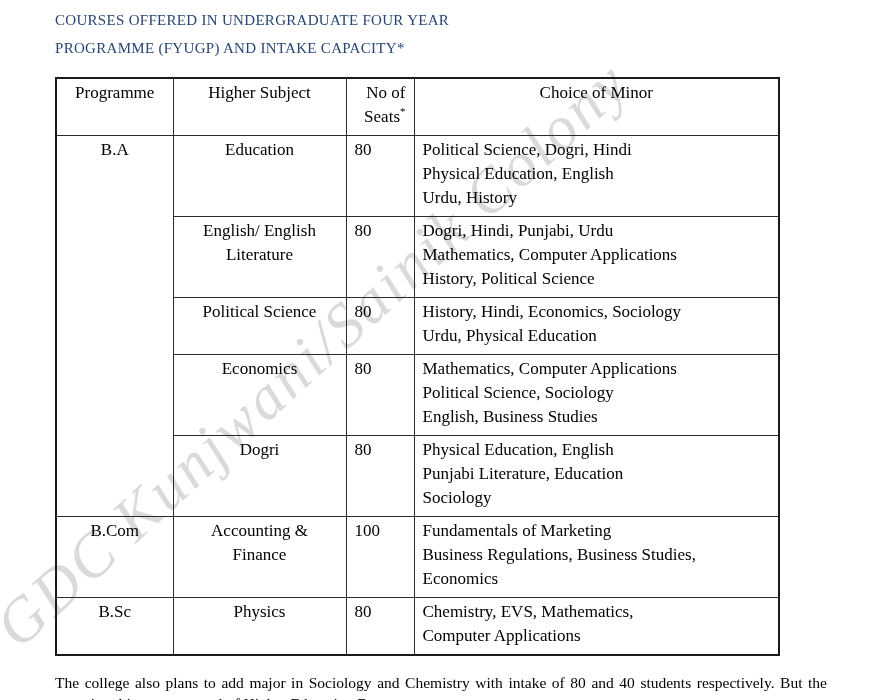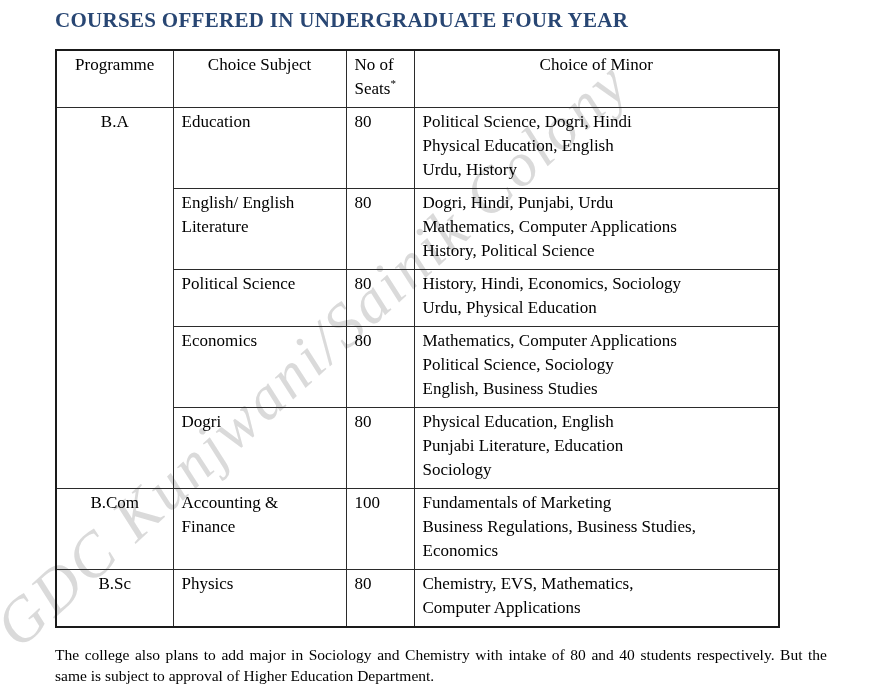--- a/index.html
+++ b/index.html
@@ -32,22 +32,22 @@
     transform-origin: 0 50%;
     z-index: 0;
     pointer-events: none;
   }
   .content {
     position: relative;
     z-index: 1;
   }
   .title {
     margin: 6px 0 0 55px;
-    font-size: 21px;
-    font-weight: bold;
+    font-size: 15px;
+    font-weight: normal;
     line-height: 28px;
     letter-spacing: 0.3px;
     color: #284673;
   }
   table.courses {
     margin: 15px 0 0 55px;
     width: 723px;
     border-collapse: collapse;
     table-layout: fixed;
     background: transparent;
@@ -65,36 +65,36 @@
     border: 2px solid #1a1a1a;
   }
   th.h-programme, th.h-major {
     text-align: center;
     font-weight: normal;
     line-height: 22px;
     padding-top: 4px;
     height: 42px;
   }
   th.h-seats {
-    text-align: left;
+    text-align: right;
     font-weight: normal;
     line-height: 22px;
     padding-top: 4px;
   }
   th.h-minor {
     text-align: center;
     font-weight: normal;
     line-height: 22px;
     padding-top: 4px;
   }
   td.c-programme {
     text-align: center;
   }
   td.c-major {
-    text-align: left;
+    text-align: center;
     white-space: pre-line;
   }
   td.c-seats {
   }
   td.c-minor {
     text-align: left;
     white-space: pre-line;
   }
   sup.star {
     font-size: 11px;
@@ -114,33 +114,34 @@
 <body>
 
 <div class="page">
 
   <div class="watermark">GDC Kunjwani/Sainik Colony</div>
 
   <div class="content">
 
     <div class="title">
       <div>COURSES OFFERED IN UNDERGRADUATE FOUR YEAR</div>
+      <div>PROGRAMME (FYUGP) AND INTAKE CAPACITY*</div>
     </div>
 
     <table class="courses">
       <colgroup>
         <col style="width:117px">
         <col style="width:173px">
         <col style="width:68px">
         <col style="width:365px">
       </colgroup>
       <thead>
         <tr>
           <th class="h-programme">Programme</th>
-          <th class="h-major">Choice Subject</th>
+          <th class="h-major">Higher Subject</th>
           <th class="h-seats">
             <div>No of</div>
             <div><span>Seats</span><sup class="star">*</sup></div>
           </th>
           <th class="h-minor">Choice of Minor</th>
         </tr>
       </thead>
       <tbody>
         <tr>
           <td class="c-programme" rowspan="5">B.A</td>

